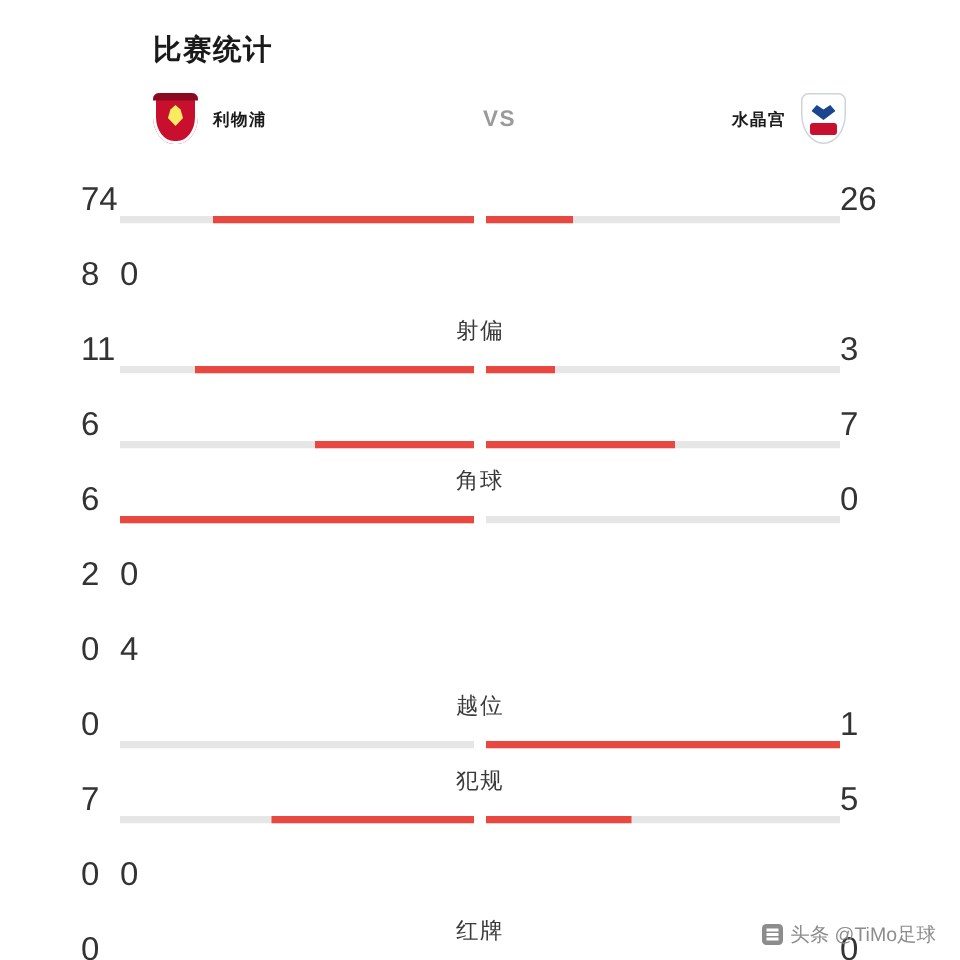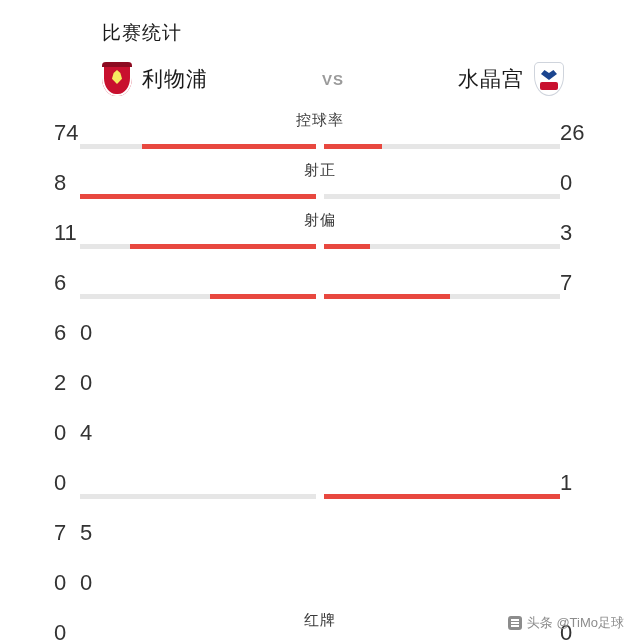--- a/index.html
+++ b/index.html
@@ -17,41 +17,41 @@
   }
   .page {
     width: 640px;
     height: 640px;
     position: relative;
     box-sizing: border-box;
     padding: 0 24px;
   }
   .title {
     font-size: 19px;
-    font-weight: normal;
+    font-weight: bold;
     color: #1a1a1a;
     padding: 20px 0 12px 78px;
     letter-spacing: 1px;
   }
   .teams {
     display: flex;
     align-items: center;
     justify-content: space-between;
     padding: 4px 52px 8px 78px;
     height: 46px;
     box-sizing: border-box;
   }
   .team {
     display: flex;
     align-items: center;
     gap: 10px;
   }
   .team-name {
-    font-size: 21px;
-    font-weight: normal;
+    font-size: 11px;
+    font-weight: bold;
     color: #1a1a1a;
     letter-spacing: 1px;
   }
   .vs {
     font-size: 15px;
     font-weight: bold;
     color: #9a9a9a;
     letter-spacing: 1px;
   }
   
@@ -248,114 +248,127 @@
     <div class="team">
       <span class="team-name">水晶宫</span>
       <span class="crest crest-away"></span>
     </div>
   </div>
 
   <div class="stats" id="stats-list">
       <div class="stat-row">
         <div class="val left">74</div>
         <div class="middle">
-          <div class="label">控球率</div>
           <div class="bars">
             <div class="bar-half lefthalf">
               <div class="track"></div>
               <div class="fill" style="width: calc(74% - 4px);"></div>
             </div>
             <div class="bar-half righthalf">
               <div class="track"></div>
               <div class="fill" style="width: calc(26% - 4px);"></div>
             </div>
           </div>
         </div>
         <div class="val right">26</div>
       </div>
       <div class="stat-row">
         <div class="val left">8</div>
-        <div class="middle">
-          <div class="label">射正</div>
+        <div class="val right">0</div>
+      </div>
+      <div class="stat-row">
+        <div class="val left">11</div>
+        <div class="middle">
+          <div class="label">射偏</div>
+          <div class="bars">
+            <div class="bar-half lefthalf">
+              <div class="track"></div>
+              <div class="fill" style="width: calc(79% - 4px);"></div>
+            </div>
+            <div class="bar-half righthalf">
+              <div class="track"></div>
+              <div class="fill" style="width: calc(21% - 4px);"></div>
+            </div>
+          </div>
+        </div>
+        <div class="val right">3</div>
+      </div>
+      <div class="stat-row">
+        <div class="val left">6</div>
+        <div class="middle">
+          <div class="bars">
+            <div class="bar-half lefthalf">
+              <div class="track"></div>
+              <div class="fill" style="width: calc(46% - 4px);"></div>
+            </div>
+            <div class="bar-half righthalf">
+              <div class="track"></div>
+              <div class="fill" style="width: calc(54% - 4px);"></div>
+            </div>
+          </div>
+        </div>
+        <div class="val right">7</div>
+      </div>
+      <div class="stat-row">
+        <div class="val left">6</div>
+        <div class="middle">
+          <div class="label">角球</div>
           <div class="bars">
             <div class="bar-half lefthalf">
               <div class="track"></div>
               <div class="fill" style="width: calc(100% - 4px);"></div>
             </div>
             <div class="bar-half righthalf">
               <div class="track"></div>
               <div class="fill" style="width: 0px;"></div>
             </div>
           </div>
         </div>
-        <div class="val right">0</div>
-      </div>
-      <div class="stat-row">
-        <div class="val left">11</div>
-        <div class="middle">
-          <div class="label">射偏</div>
-          <div class="bars">
-            <div class="bar-half lefthalf">
-              <div class="track"></div>
-              <div class="fill" style="width: calc(79% - 4px);"></div>
-            </div>
-            <div class="bar-half righthalf">
-              <div class="track"></div>
-              <div class="fill" style="width: calc(21% - 4px);"></div>
-            </div>
-          </div>
-        </div>
-        <div class="val right">3</div>
-      </div>
-      <div class="stat-row">
-        <div class="val left">6</div>
-        <div class="middle">
-          <div class="bars">
-            <div class="bar-half lefthalf">
-              <div class="track"></div>
-              <div class="fill" style="width: calc(46% - 4px);"></div>
-            </div>
-            <div class="bar-half righthalf">
-              <div class="track"></div>
-              <div class="fill" style="width: calc(54% - 4px);"></div>
-            </div>
-          </div>
-        </div>
-        <div class="val right">7</div>
-      </div>
-      <div class="stat-row">
-        <div class="val left">6</div>
         <div class="val right">0</div>
       </div>
       <div class="stat-row">
         <div class="val left">2</div>
         <div class="val right">0</div>
       </div>
       <div class="stat-row">
         <div class="val left">0</div>
         <div class="val right">4</div>
       </div>
       <div class="stat-row">
         <div class="val left">0</div>
         <div class="middle">
+          <div class="label">越位</div>
           <div class="bars">
             <div class="bar-half lefthalf">
               <div class="track"></div>
               <div class="fill" style="width: 0px;"></div>
             </div>
             <div class="bar-half righthalf">
               <div class="track"></div>
               <div class="fill" style="width: calc(100% - 4px);"></div>
             </div>
           </div>
         </div>
         <div class="val right">1</div>
       </div>
       <div class="stat-row">
         <div class="val left">7</div>
+        <div class="middle">
+          <div class="label">犯规</div>
+          <div class="bars">
+            <div class="bar-half lefthalf">
+              <div class="track"></div>
+              <div class="fill" style="width: calc(58% - 4px);"></div>
+            </div>
+            <div class="bar-half righthalf">
+              <div class="track"></div>
+              <div class="fill" style="width: calc(42% - 4px);"></div>
+            </div>
+          </div>
+        </div>
         <div class="val right">5</div>
       </div>
       <div class="stat-row">
         <div class="val left">0</div>
         <div class="val right">0</div>
       </div>
       <div class="stat-row">
         <div class="val left">0</div>
         <div class="middle">
           <div class="label">红牌</div>

